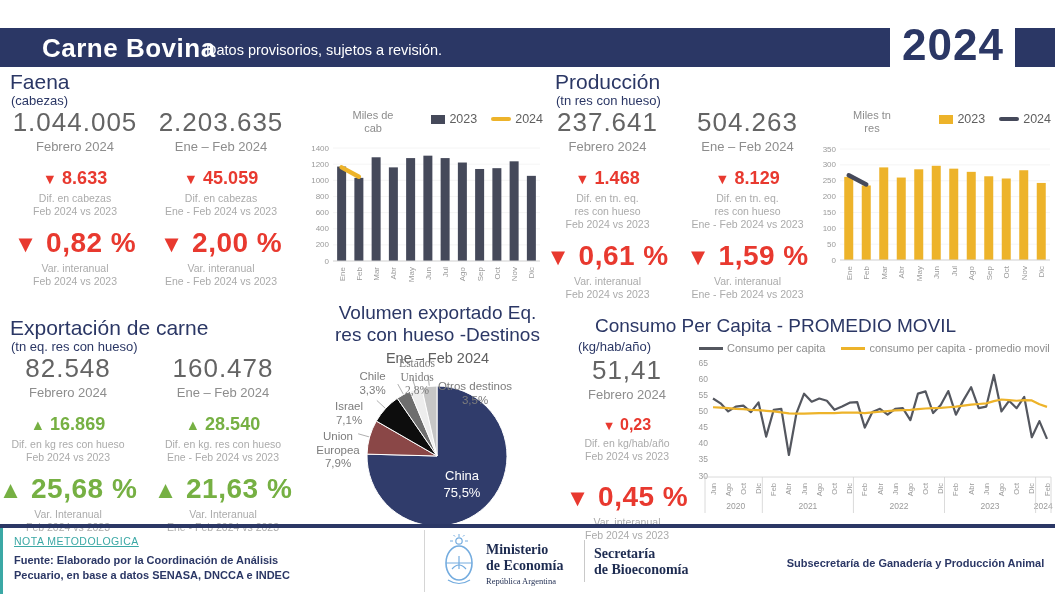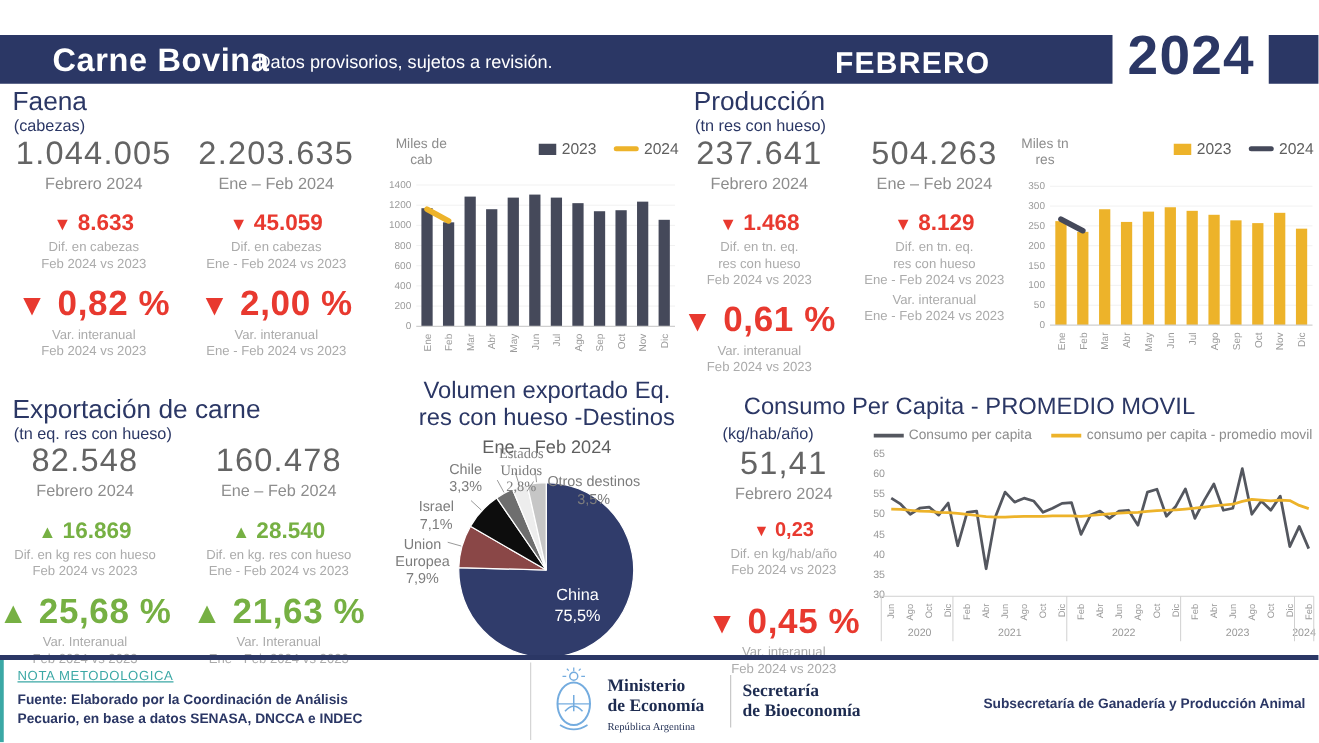--- a/index.html
+++ b/index.html
@@ -24,21 +24,21 @@
   .diff .arrow{font-size:.8em;}
   .pct{margin-top:9px;font-size:28px;font-weight:bold;letter-spacing:.5px;}
   .pct .arrow{font-size:.85em;}
   .red{color:var(--red);}
   .green{color:var(--green);}
   .cap{margin-top:3px;font-size:10.5px;line-height:13px;color:#ababab;}
   .cap div:empty{display:none;}
   .dense .diff{font-size:16px;}
   
   .chart-wrap{position:absolute;}
-  .axis-note{position:absolute;font-size:11px;line-height:13px;color:#8d8d8d;text-align:center;}
+  .axis-note{position:absolute;font-size:11px;line-height:13px;color:#8d8d8d;text-align:center;margin-left:36px;}
   .chart-legend{position:absolute;display:flex;gap:14px;align-items:center;
                 font-size:12.5px;color:#5f5f5f;}
   .leg-item{display:flex;align-items:center;gap:4px;}
   .sw{display:inline-block;}
   .sw-sq{width:14px;height:9px;}
   .sw-ln{width:20px;height:4px;border-radius:2px;}
   .sw-ln-thin{width:24px;height:3px;}
   svg text.tick{font-family:"Liberation Sans",sans-serif;font-size:8px;fill:#9a9a9a;}
   svg text.tick2{font-family:"Liberation Sans",sans-serif;font-size:7.5px;fill:#9a9a9a;}
   svg text.yr{font-family:"Liberation Sans",sans-serif;font-size:8.5px;fill:#9a9a9a;}
@@ -59,21 +59,20 @@
   .subsec{color:var(--navy);font-size:11px;font-weight:bold;text-align:center;}
 </style>
 </head>
 <body>
 
 <div id="app">
 
   <div class="abs navy-bar" style="left:0;top:28px;width:890px;height:39px;"></div>
   <div class="abs hdr-title" style="left:42px;top:33px;">Carne Bovina</div>
   <div class="abs hdr-sub" style="left:206px;top:42px;">Datos provisorios, sujetos a revisión.</div>
-  <div class="abs hdr-month" style="left:668px;top:37px;">FEBRERO</div>
   <div class="abs hdr-year" style="left:893px;top:20px;width:120px;text-align:center;">2024</div>
   <div class="abs navy-bar" style="left:1015px;top:28px;width:40px;height:39px;"></div>
 
   <div class="abs sec-title" style="left:10px;top:70px;">Faena</div>
   <div class="abs sec-unit" style="left:11px;top:93px;">(cabezas)</div>
 
   <div class="stat-col" style="left:2px;top:108px;width:146px;">
     <div class="big-num">1.044.005</div>
     <div class="period">Febrero 2024</div>
     <div class="diff red"><span class="arrow">▼</span> <span>8.633</span></div>
@@ -184,20 +183,21 @@
 
   <div class="stat-col" style="left:675px;top:108px;width:145px;">
     <div class="big-num">504.263</div>
     <div class="period">Ene – Feb 2024</div>
     <div class="diff red"><span class="arrow">▼</span> <span>8.129</span></div>
     <div class="cap">
         <div>Dif. en tn. eq.</div>
         <div>res con hueso</div>
         <div>Ene - Feb 2024 vs 2023</div>
       </div>
+    <div class="pct red"><span class="arrow">▼</span> <span>1,59 %</span></div>
     <div class="cap">
         <div>Var. interanual</div>
         <div>Ene - Feb 2024 vs 2023</div>
       </div>
   </div>
 
   <div class="chart-wrap" style="left:810px;top:105px;width:245px;height:190px;">
     <div class="axis-note" style="left:2px;top:4px;width:48px;">
       <div>Miles tn</div>
         <div>res</div>

